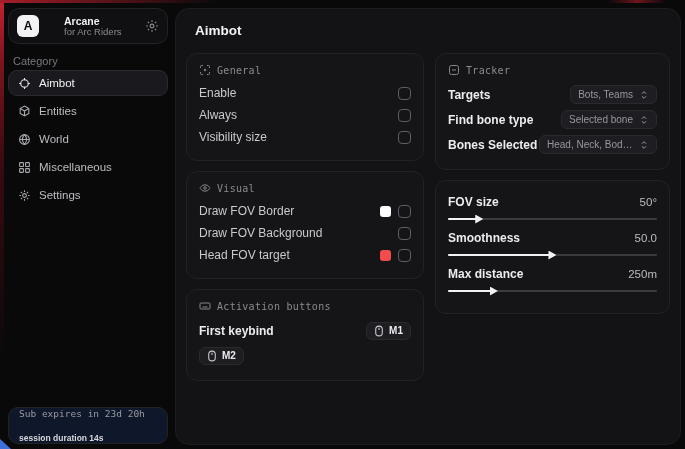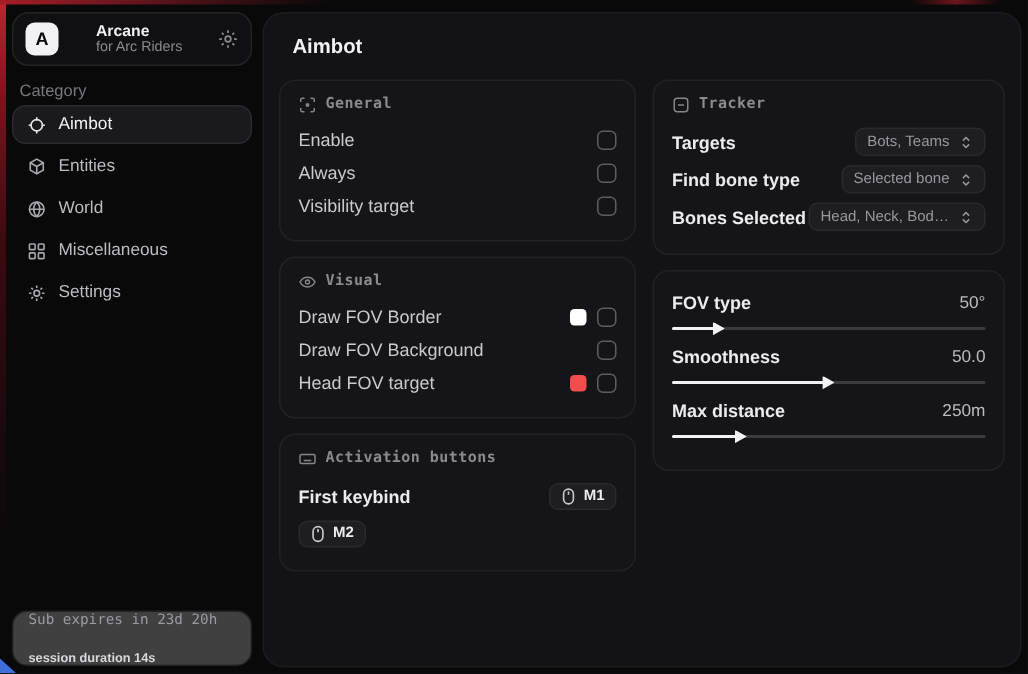--- a/index.html
+++ b/index.html
@@ -37,40 +37,40 @@
 
   .nav { position:absolute; left:8px; top:70px; width:160px; }
   .nav-item { height:26px; display:flex; align-items:center; gap:8px;
     padding:0 9px; border-radius:9px; margin-bottom:2px;
     font-size:11.5px; color:#bcbcc1; cursor:pointer; border:1px solid transparent; }
   .nav-item.active { background:#1a1a1e; border-color:#2a2a2f; color:#f2f2f4; }
   .nav-icon { width:13px; height:13px; flex:0 0 auto; color:#a8a8ae; }
   .nav-item.active .nav-icon { color:#e6e6ea; }
 
   .sub-card { position:absolute; left:8px; top:407px; width:160px; height:37px;
-    border:1px solid #232327; border-radius:10px; background:#404040;
+    border:1px solid #232327; border-radius:10px; background:#0f172a;
     padding:5px 10px; display:flex; flex-direction:column; justify-content:center; gap:14px; }
   .sub-line1 { font-family:"DejaVu Sans Mono", monospace; font-size:9.5px; color:#9a9aa1; }
   .sub-line2 { font-size:8.5px; font-weight:bold; color:#d8d8dc; }
 
   
   .main { position:absolute; left:175px; top:8px; width:506px; height:437px;
     background:#131316; border:1px solid #1d1d21; border-radius:14px;
     padding:14px 10px 0 10px; }
   .page-title { font-size:13.5px; font-weight:bold; color:#f2f2f4; margin-left:9px; }
 
   .columns { display:flex; gap:11px; margin-top:15px; }
   .col-left { width:239px; display:flex; flex-direction:column; }
   .col-right { width:236px; display:flex; flex-direction:column; }
 
   .card { background:#151518; border:1px solid #212126; border-radius:11px;
     padding:10px 12px 12px 12px; }
   .card + .card { margin-top:10px; }
 
-  .sec-head { display:flex; gap:6px; margin-bottom:6px;font-weight:bold; }
+  .sec-head { display:flex; align-items:center; gap:6px; margin-bottom:6px; }
   .sec-icon { width:12px; height:12px; color:#85858c; flex:0 0 auto; }
   .sec-title { font-family:"DejaVu Sans Mono", monospace; font-size:10px;
     color:#8a8a91; letter-spacing:.3px; }
 
   .row { display:flex; align-items:center; justify-content:space-between; height:22px; }
   .row-lg { height:25px; }
   .row-label { font-size:12px; color:#c9c9ce; }
   .row-label.strong { color:#ececef; font-weight:bold; }
 
   .checkbox { width:13px; height:13px; border:1.5px solid #5d5d63; border-radius:4px;
@@ -187,21 +187,21 @@
         </div>
         <div class="row">
           <span class="row-label">Enable</span>
           <span class="checkbox"></span>
         </div>
         <div class="row">
           <span class="row-label">Always</span>
           <span class="checkbox"></span>
         </div>
         <div class="row">
-          <span class="row-label">Visibility target</span>
+          <span class="row-label">Visibility size</span>
           <span class="checkbox"></span>
         </div>
       </div>
 
       <div class="card">
         <div class="sec-head">
           <svg class="sec-icon" viewBox="0 0 24 24" fill="none" stroke="currentColor" stroke-width="2">
             <path d="M2 12s3.5-6.5 10-6.5S22 12 22 12s-3.5 6.5-10 6.5S2 12 2 12z"></path>
               <circle cx="12" cy="12" r="2.6"></circle>
           </svg>
@@ -293,21 +293,21 @@
               <path d="M7 9l5-5 5 5M7 15l5 5 5-5"></path>
             </svg>
           </span>
         </div>
       </div>
 
       <div class="card">
 
         <div class="slider-group">
           <div class="slider-head">
-            <span class="row-label strong">FOV type</span>
+            <span class="row-label strong">FOV size</span>
             <span class="slider-value">50°</span>
           </div>
           <div class="track">
             <div class="fill" style="width: 14%;">
               <span class="handle"></span>
             </div>
           </div>
         </div>
 
         <div class="slider-group">

